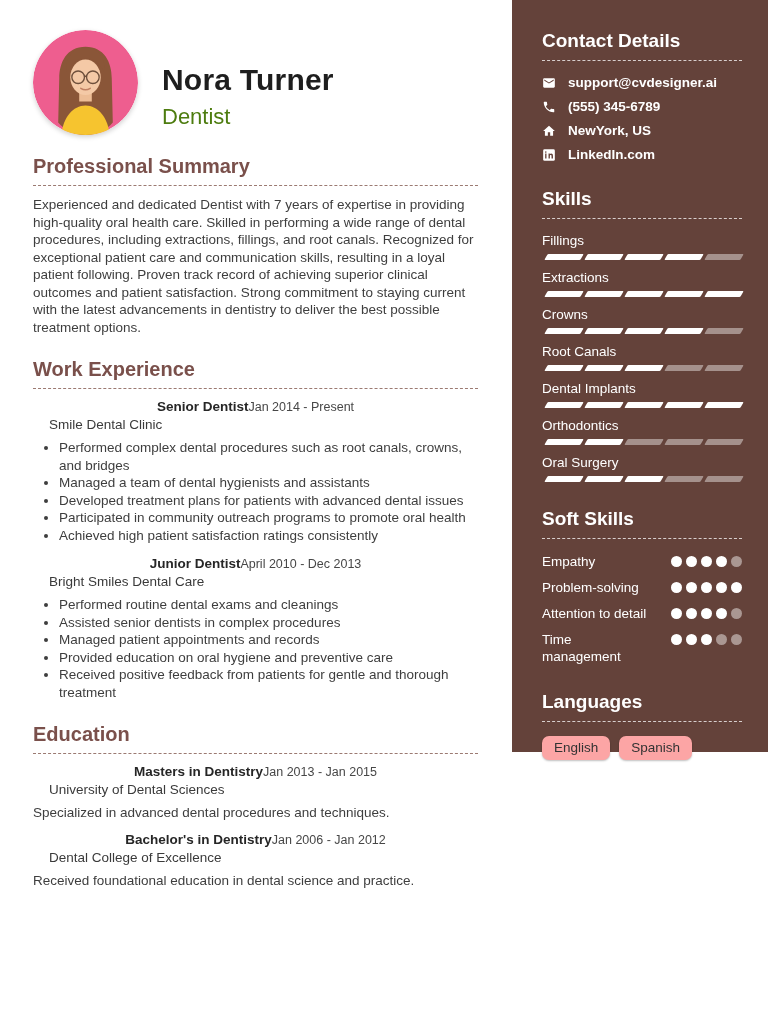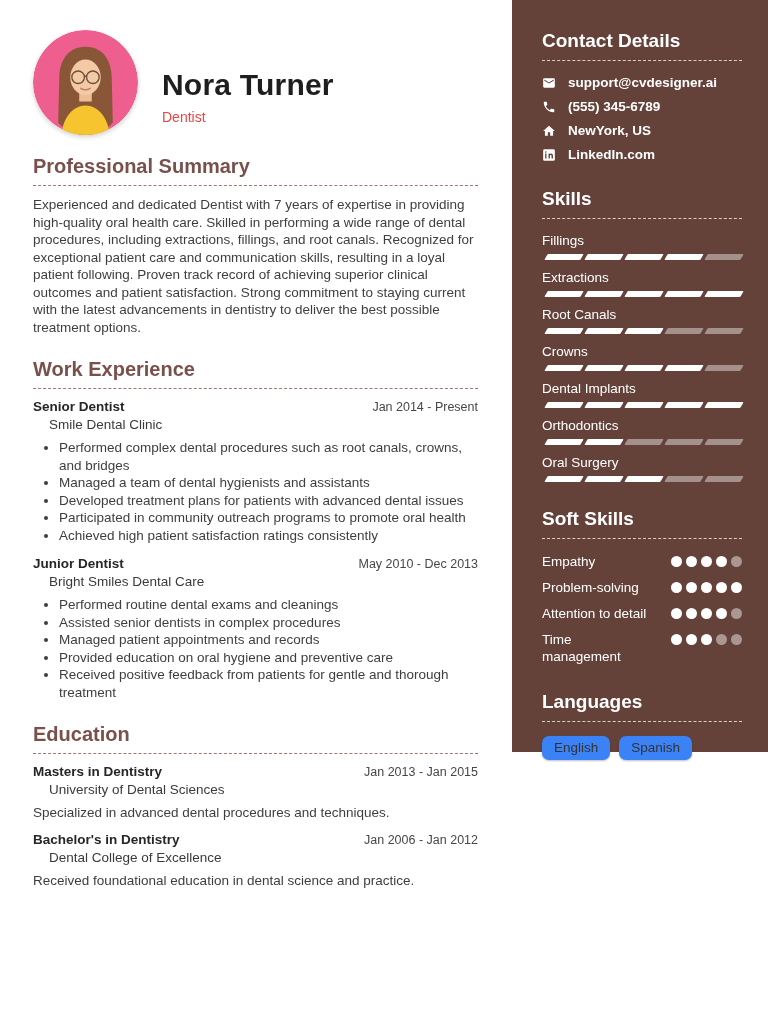--- a/index.html
+++ b/index.html
@@ -21,32 +21,32 @@
     overflow: hidden; flex: 0 0 auto;
     box-shadow: 0 2px 5px rgba(0,0,0,0.18);
   }
   .avatar svg { display: block; width: 100%; height: 100%; }
   .header-text { margin-left: 24px; }
   h1.person-name {
     font-size: 30px; font-weight: bold; color: #1e1e1e;
     letter-spacing: 0.2px;
     margin-top: 27px;
   }
-  .job-title { font-size: 14px; color: #ef4444; margin-top: 7px; }
+  .job-title { font-size: 22px; color: #4d7c0f; margin-top: 7px; }
 
   .section { margin-bottom: 22px; }
   h2.sec-h {
     font-size: 20px; font-weight: bold; color: #7a504b;
     padding-bottom: 7px; margin-bottom: 10px;
     border-bottom: 1px dashed #9b7a72;
   }
   p.summary { font-size: 13.5px; line-height: 17.5px; color: #3e3e3e; }
 
   .job, .edu { margin-bottom: 12px; }
-  .row-head { display: flex; justify-content: space-between; align-items: baseline; }
+  .row-head { display: flex; justify-content: center; align-items: baseline; }
   .row-title { font-size: 13.5px; font-weight: bold; color: #262626; }
   .row-dates { font-size: 12.5px; color: #474747; }
   .row-sub { font-size: 13.5px; color: #3a3a3a; margin-top: 3px; margin-left: 16px; }
   ul.bullets { margin: 7px 0 4px; padding-left: 26px; }
   ul.bullets li { font-size: 13.5px; line-height: 17.5px; color: #3e3e3e; }
   .edu-note { font-size: 13.5px; color: #3e3e3e; margin-top: 8px; }
 
   
   .sidebar {
     width: 256px; height: 752px;
@@ -76,21 +76,21 @@
   .seg.filled { background: #ffffff; }
 
   .soft-row { display: flex; justify-content: space-between; margin-bottom: 9px; }
   .soft-label { font-size: 13.5px; line-height: 17px; color: #fff; width: 112px; }
   .dots { display: flex; gap: 4px; padding-top: 3px; }
   .dot { width: 11px; height: 11px; border-radius: 50%; background: rgba(255,255,255,0.45); }
   .dot.filled { background: #ffffff; }
 
   .lang-list { display: flex; gap: 9px; flex-wrap: wrap; }
   .lang-pill {
-    background: #3b82f6; color: #333333;
+    background: #fca5a5; color: #333333;
     font-size: 13.5px; padding: 4px 12px 5px;
     border-radius: 7px;
     box-shadow: 0 1px 2px rgba(0,0,0,0.25);
   }
 </style>
 </head>
 <body>
 
 <div class="page">
 
@@ -135,21 +135,21 @@
               <li>Performed complex dental procedures such as root canals, crowns, and bridges</li>
               <li>Managed a team of dental hygienists and assistants</li>
               <li>Developed treatment plans for patients with advanced dental issues</li>
               <li>Participated in community outreach programs to promote oral health</li>
               <li>Achieved high patient satisfaction ratings consistently</li>
             </ul>
           </article>
           <article class="job">
             <div class="row-head">
               <span class="row-title">Junior Dentist</span>
-              <span class="row-dates">May 2010 - Dec 2013</span>
+              <span class="row-dates">April 2010 - Dec 2013</span>
             </div>
             <div class="row-sub">Bright Smiles Dental Care</div>
             <ul class="bullets">
               <li>Performed routine dental exams and cleanings</li>
               <li>Assisted senior dentists in complex procedures</li>
               <li>Managed patient appointments and records</li>
               <li>Provided education on oral hygiene and preventive care</li>
               <li>Received positive feedback from patients for gentle and thorough treatment</li>
             </ul>
           </article>
@@ -238,36 +238,36 @@
             <span class="skill-label">Extractions</span>
             <div class="skill-bar">
               <span class="seg filled"></span>
               <span class="seg filled"></span>
               <span class="seg filled"></span>
               <span class="seg filled"></span>
               <span class="seg filled"></span>
             </div>
           </div>
           <div class="skill-row">
+            <span class="skill-label">Crowns</span>
+            <div class="skill-bar">
+              <span class="seg filled"></span>
+              <span class="seg filled"></span>
+              <span class="seg filled"></span>
+              <span class="seg filled"></span>
+              <span class="seg"></span>
+            </div>
+          </div>
+          <div class="skill-row">
             <span class="skill-label">Root Canals</span>
             <div class="skill-bar">
               <span class="seg filled"></span>
               <span class="seg filled"></span>
               <span class="seg filled"></span>
               <span class="seg"></span>
-              <span class="seg"></span>
-            </div>
-          </div>
-          <div class="skill-row">
-            <span class="skill-label">Crowns</span>
-            <div class="skill-bar">
-              <span class="seg filled"></span>
-              <span class="seg filled"></span>
-              <span class="seg filled"></span>
-              <span class="seg filled"></span>
               <span class="seg"></span>
             </div>
           </div>
           <div class="skill-row">
             <span class="skill-label">Dental Implants</span>
             <div class="skill-bar">
               <span class="seg filled"></span>
               <span class="seg filled"></span>
               <span class="seg filled"></span>
               <span class="seg filled"></span>

